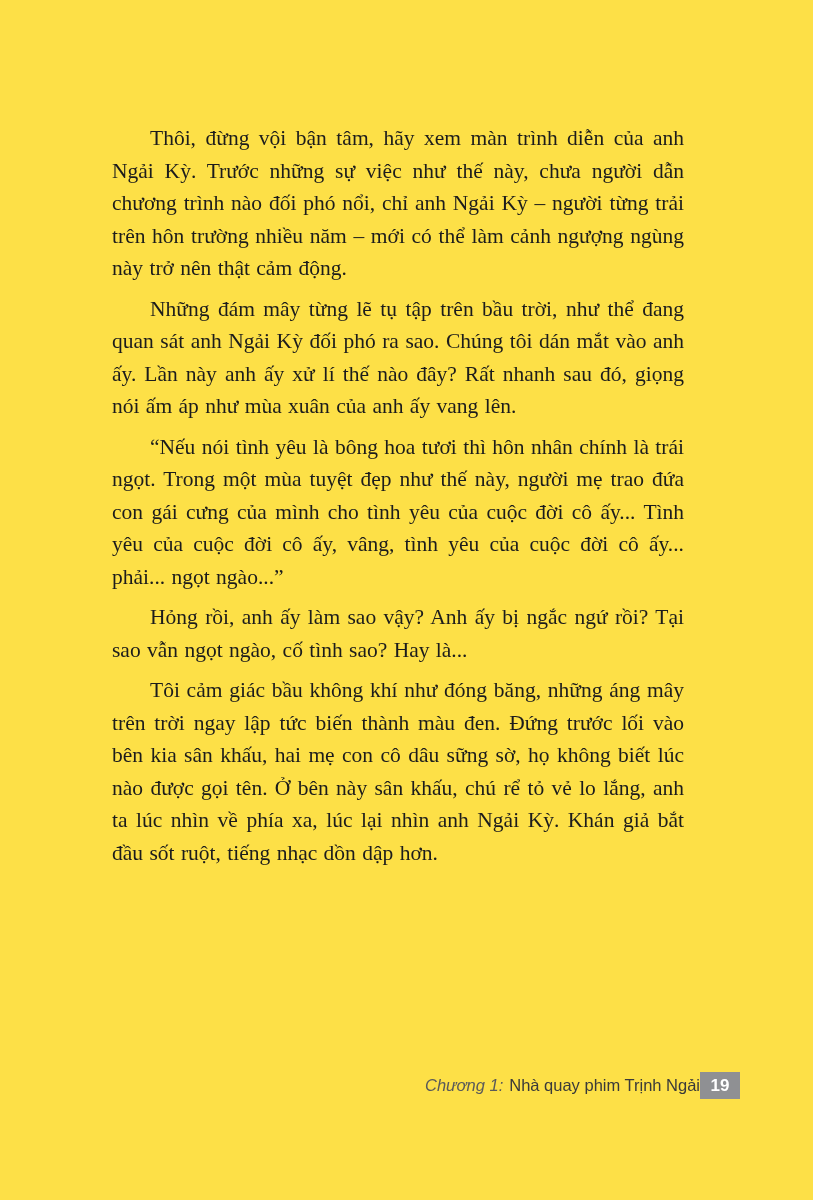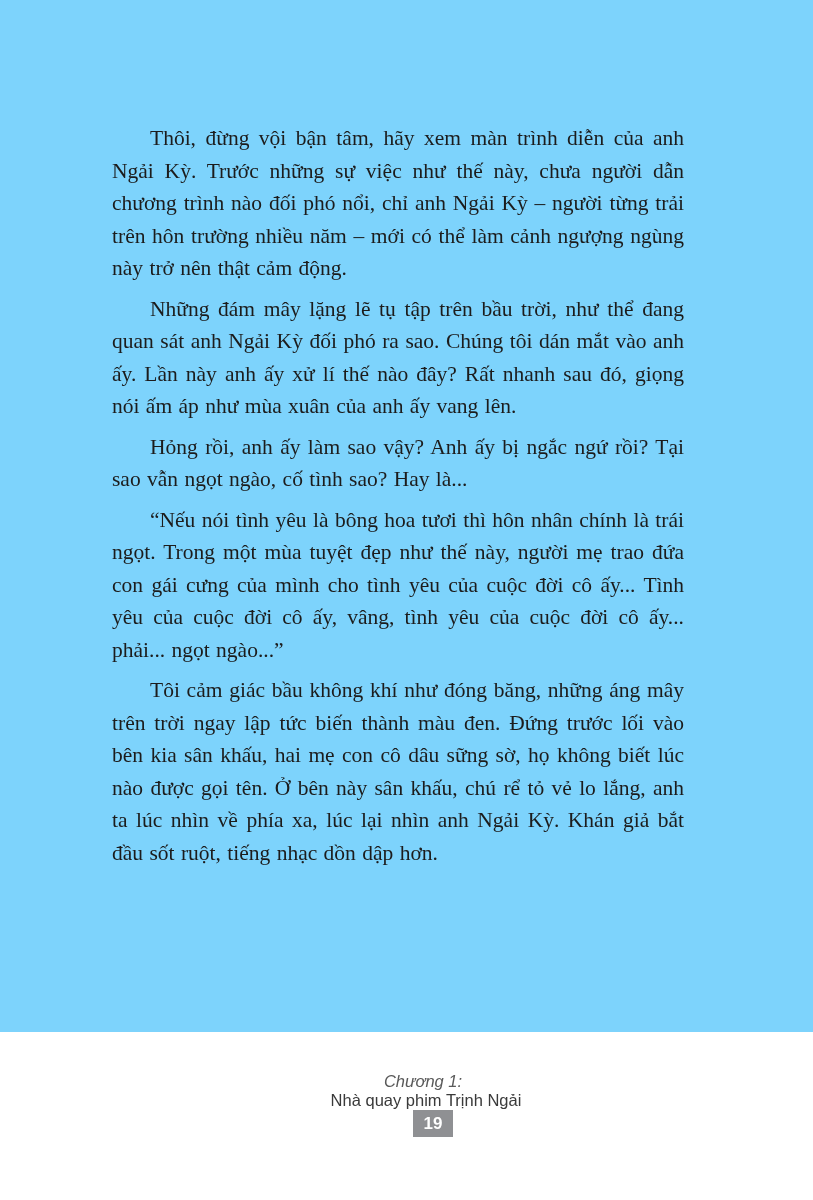--- a/index.html
+++ b/index.html
@@ -7,22 +7,22 @@
     width: 813px;
     height: 1200px;
     background: #ffffff;
     font-family: "Liberation Serif", serif;
     color: #1c1c1c;
     overflow: hidden;
   }
   .page {
     position: relative;
     width: 813px;
-    height: 1032px;
-    background: #7dd3fc;
+    height: 1200px;
+    background: #fde047;
   }
   .content {
     position: absolute;
     left: 112px;
     top: 122px;
     width: 572px;
   }
   .content p {
     font-size: 21.5px;
     line-height: 32.5px;
@@ -35,55 +35,53 @@
     position: absolute;
     left: 112px;
     top: 1072px;
     width: 628px;
     display: flex;
     align-items: center;
     justify-content: flex-end;
     font-family: "Liberation Sans", sans-serif;
     font-size: 16.5px;
     color: #3f3f3f;
-    flex-direction: column;
   }
   .footer .chapter-label {
     font-style: italic;
     color: #5a5a5a;
     margin-right: 6px;
     white-space: pre;
   }
   .footer .chapter-title {
     color: #3a3a3a;
     white-space: pre;
   }
   .footer .page-number-badge {
-    margin-left: 14px;
     background: #8f9093;
     color: #ffffff;
     font-weight: bold;
     font-size: 17px;
     width: 40px;
     height: 27px;
     display: flex;
     align-items: center;
     justify-content: center;
   }
 </style>
 </head>
 <body>
 
 <div class="page">
 
   <div class="content">
     <p>Thôi, đừng vội bận tâm, hãy xem màn trình diễn của anh Ngải Kỳ. Trước những sự việc như thế này, chưa người dẫn chương trình nào đối phó nổi, chỉ anh Ngải Kỳ – người từng trải trên hôn trường nhiều năm – mới có thể làm cảnh ngượng ngùng này trở nên thật cảm động.</p>
-    <p>Những đám mây lặng lẽ tụ tập trên bầu trời, như thể đang quan sát anh Ngải Kỳ đối phó ra sao. Chúng tôi dán mắt vào anh ấy. Lần này anh ấy xử lí thế nào đây? Rất nhanh sau đó, giọng nói ấm áp như mùa xuân của anh ấy vang lên.</p>
+    <p>Những đám mây từng lẽ tụ tập trên bầu trời, như thể đang quan sát anh Ngải Kỳ đối phó ra sao. Chúng tôi dán mắt vào anh ấy. Lần này anh ấy xử lí thế nào đây? Rất nhanh sau đó, giọng nói ấm áp như mùa xuân của anh ấy vang lên.</p>
+    <p>“Nếu nói tình yêu là bông hoa tươi thì hôn nhân chính là trái ngọt. Trong một mùa tuyệt đẹp như thế này, người mẹ trao đứa con gái cưng của mình cho tình yêu của cuộc đời cô ấy... Tình yêu của cuộc đời cô ấy, vâng, tình yêu của cuộc đời cô ấy... phải... ngọt ngào...”</p>
     <p>Hỏng rồi, anh ấy làm sao vậy? Anh ấy bị ngắc ngứ rồi? Tại sao vẫn ngọt ngào, cố tình sao? Hay là...</p>
-    <p>“Nếu nói tình yêu là bông hoa tươi thì hôn nhân chính là trái ngọt. Trong một mùa tuyệt đẹp như thế này, người mẹ trao đứa con gái cưng của mình cho tình yêu của cuộc đời cô ấy... Tình yêu của cuộc đời cô ấy, vâng, tình yêu của cuộc đời cô ấy... phải... ngọt ngào...”</p>
     <p>Tôi cảm giác bầu không khí như đóng băng, những áng mây trên trời ngay lập tức biến thành màu đen. Đứng trước lối vào bên kia sân khấu, hai mẹ con cô dâu sững sờ, họ không biết lúc nào được gọi tên. Ở bên này sân khấu, chú rể tỏ vẻ lo lắng, anh ta lúc nhìn về phía xa, lúc lại nhìn anh Ngải Kỳ. Khán giả bắt đầu sốt ruột, tiếng nhạc dồn dập hơn.</p>
   </div>
 
   <div class="footer">
     <span class="chapter-label">Chương 1:</span>
     <span class="chapter-title">Nhà quay phim Trịnh Ngải</span>
     <span class="page-number-badge">19</span>
   </div>
 
 </div>

